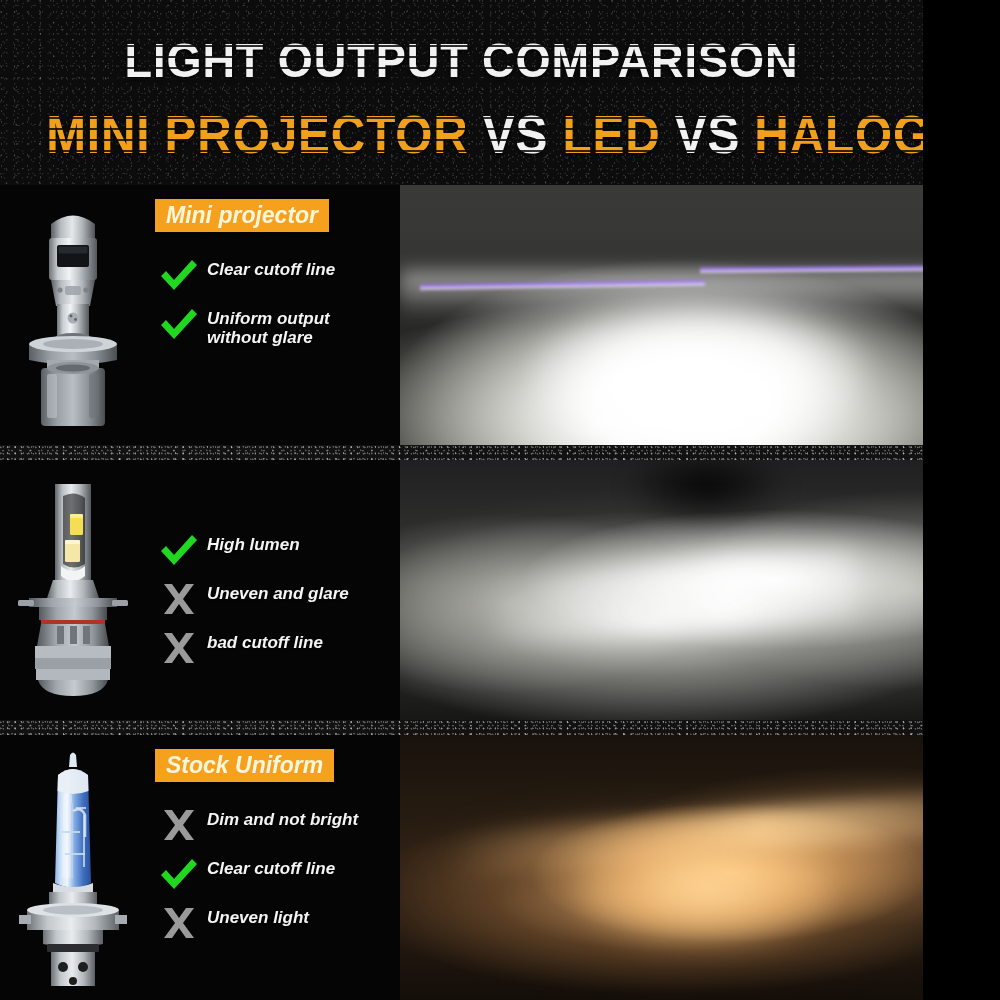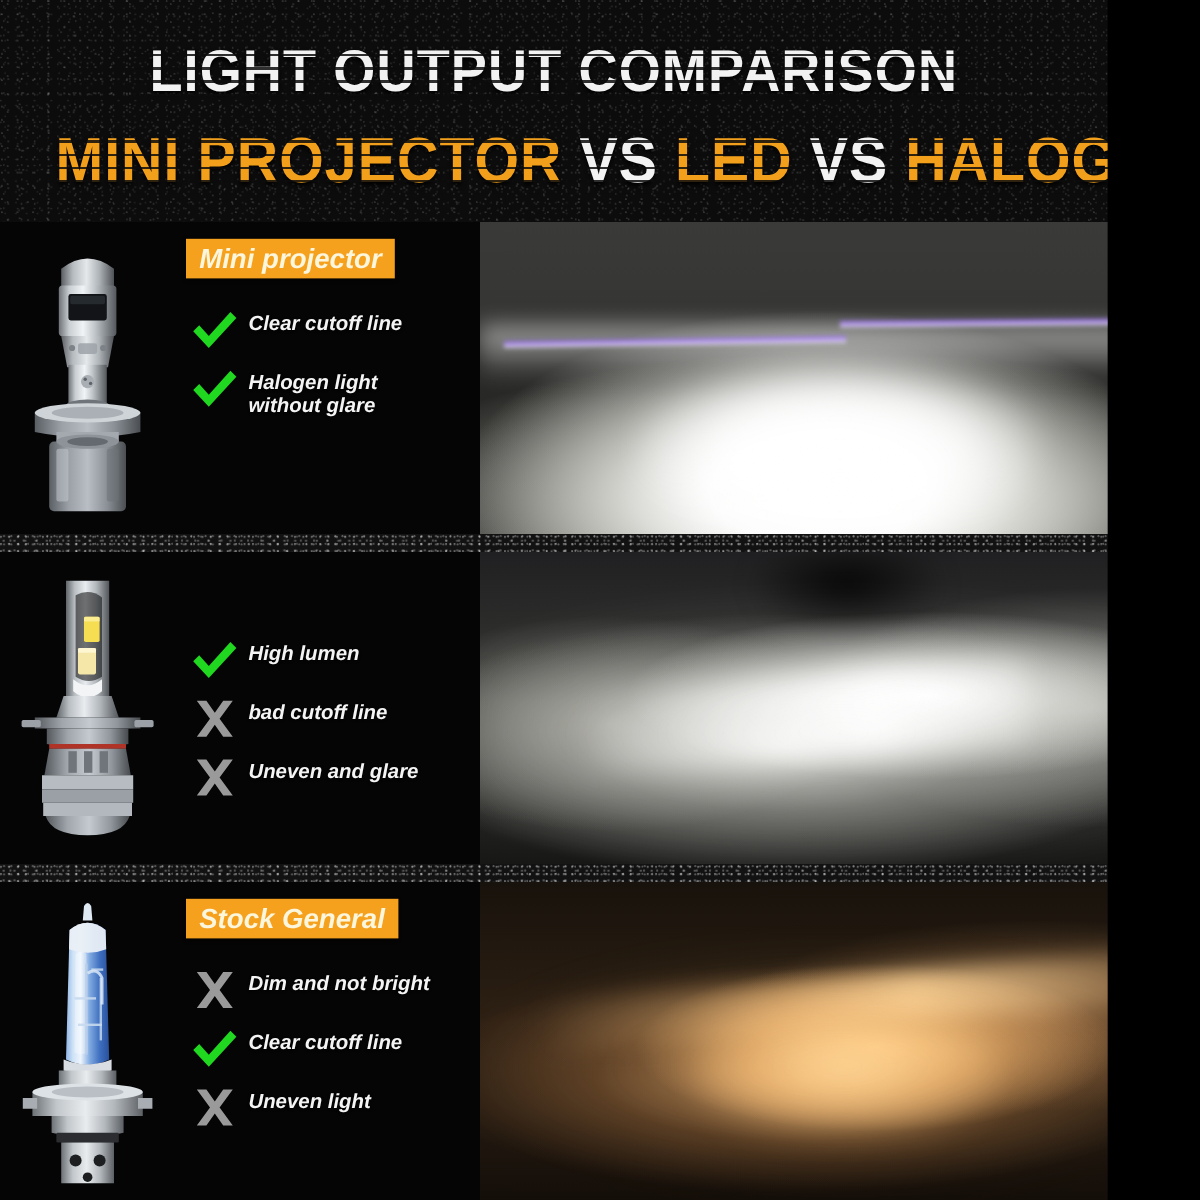--- a/index.html
+++ b/index.html
@@ -381,21 +381,21 @@
             <span class="feature-text">Clear cutoff line</span>
           </div>
 
 
           <div class="feature">
             <span class="mark">
               <svg width="44" height="36" viewBox="0 0 44 36">
                 <path d="M4 19 L9 14 L17 23 L35 3 L40 8 L17 33 Z" fill="#1FD81F"></path>
               </svg>
             </span>
-            <span class="feature-text">Halogen light
+            <span class="feature-text">Uniform output
 without glare</span>
           </div>
 
         </div>
       </div>
     </div>
 
     <div class="panel-right">
       <div class="beam beam-proj">
         <div class="glow-band"></div>
@@ -473,30 +473,30 @@
             </span>
             <span class="feature-text">High lumen</span>
           </div>
 
           <div class="feature">
             <span class="mark">
               <svg width="44" height="36" viewBox="0 0 44 36">
                 <path d="M7 3 L15 3 L22 13 L29 3 L37 3 L26 18 L37 33 L29 33 L22 23 L15 33 L7 33 L18 18 Z" fill="#9A9A9A"></path>
               </svg>
             </span>
+            <span class="feature-text">Uneven and glare</span>
+          </div>
+
+          <div class="feature">
+            <span class="mark">
+              <svg width="44" height="36" viewBox="0 0 44 36">
+                <path d="M7 3 L15 3 L22 13 L29 3 L37 3 L26 18 L37 33 L29 33 L22 23 L15 33 L7 33 L18 18 Z" fill="#9A9A9A"></path>
+              </svg>
+            </span>
             <span class="feature-text">bad cutoff line</span>
-          </div>
-
-          <div class="feature">
-            <span class="mark">
-              <svg width="44" height="36" viewBox="0 0 44 36">
-                <path d="M7 3 L15 3 L22 13 L29 3 L37 3 L26 18 L37 33 L29 33 L22 23 L15 33 L7 33 L18 18 Z" fill="#9A9A9A"></path>
-              </svg>
-            </span>
-            <span class="feature-text">Uneven and glare</span>
           </div>
 
         </div>
       </div>
     </div>
 
     <div class="panel-right">
       <div class="beam beam-led">
         <div class="led-dark-top"></div>
         <div class="led-smear"></div>
@@ -561,21 +561,21 @@
           <rect x="34" y="199" width="52" height="8" rx="1" fill="#2b2d30"></rect>
 
           <path d="M38 207 l44 0 l0 34 l-44 0 z" fill="url(#hal-base)"></path>
           <circle cx="50" cy="222" r="5" fill="#1c1e20"></circle>
           <circle cx="70" cy="222" r="5" fill="#1c1e20"></circle>
           <circle cx="60" cy="236" r="4" fill="#1c1e20"></circle>
         </svg>
       </div>
 
       <div class="text-block">
-        <div class="cat-label">Stock General</div>
+        <div class="cat-label">Stock Uniform</div>
         <div class="feature-list" style="top:72px;">
 
           <div class="feature">
             <span class="mark">
               <svg width="44" height="36" viewBox="0 0 44 36">
                 <path d="M7 3 L15 3 L22 13 L29 3 L37 3 L26 18 L37 33 L29 33 L22 23 L15 33 L7 33 L18 18 Z" fill="#9A9A9A"></path>
               </svg>
             </span>
             <span class="feature-text">Dim and not bright</span>
           </div>

